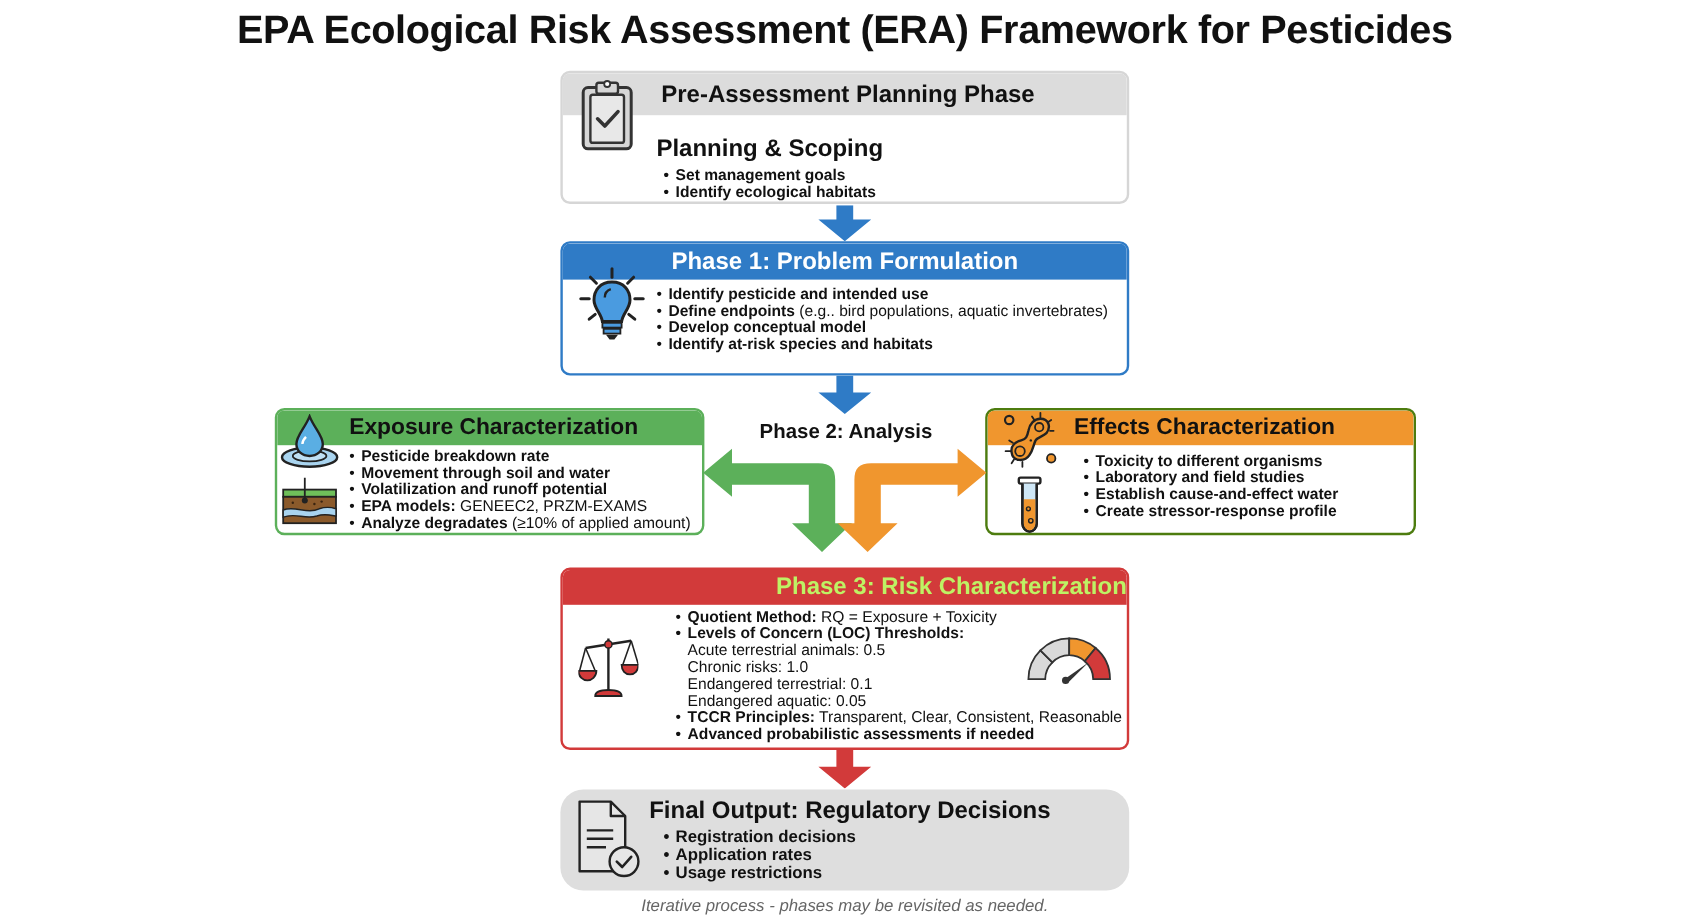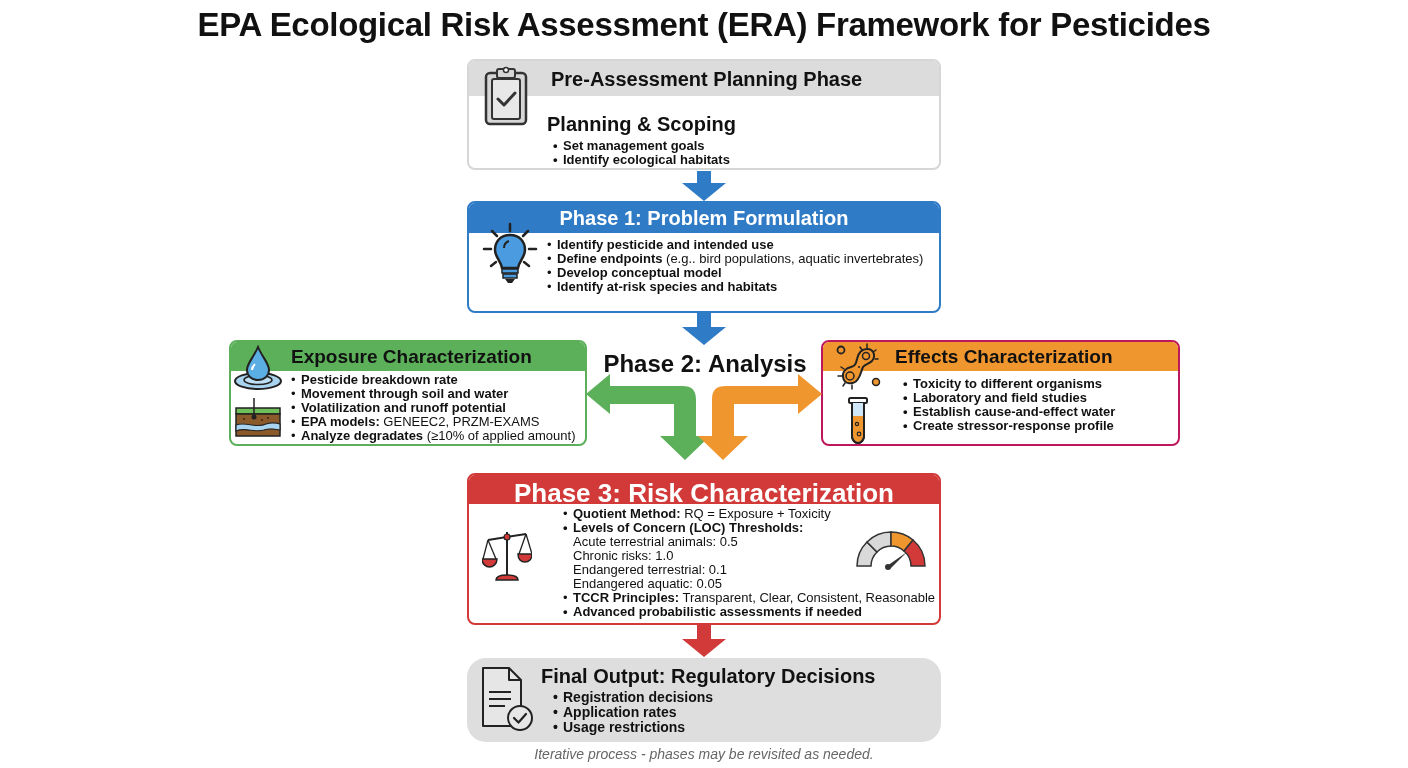--- a/index.html
+++ b/index.html
@@ -36,37 +36,37 @@
   #p1 { left: 467px; top: 201px; width: 474px; height: 112px; border: 2px solid #2f7bc6; }
   #p1 .hdr { height: 30px; background: #2f7bc6; color: #fff; text-align: center; padding-top: 4px; font-size: 20px; }
   #p1 .body { padding-left: 78px; padding-top: 5px; }
 
   
   #exp { left: 229px; top: 340px; width: 358px; height: 106px; border: 2px solid #5cb05a; }
   #exp .hdr { height: 29px; background: #5cb05a; color: #111; padding-left: 60px; padding-top: 4px; font-size: 19px; }
   #exp .body { padding-left: 60px; padding-top: 2px; }
 
   
-  #eff { left: 821px; top: 340px; width: 359px; height: 106px; border: 2px solid #be185d; }
+  #eff { left: 821px; top: 340px; width: 359px; height: 106px; border: 2px solid #4d7c0f; }
   #eff .hdr { height: 29px; background: #f0962e; color: #111; padding-left: 72px; padding-top: 4px; font-size: 19px; }
   #eff .body { padding-left: 80px; padding-top: 6px; }
 
   
   #p3 { left: 467px; top: 473px; width: 474px; height: 152px; border: 2px solid #d23a3a; }
-  #p3 .hdr { height: 29px; background: #d23a3a; color: #ffffff; text-align: center; padding-top: 3px; font-size: 26px; }
+  #p3 .hdr { height: 29px; background: #d23a3a; color: #bef264; text-align: right; padding-top: 3px; font-size: 20px; }
   #p3 .body { padding-left: 94px; padding-top: 3px; }
 
   
   #fin { left: 467px; top: 658px; width: 474px; height: 84px; background: #dedede; border-radius: 19px; }
   #fin .fh { position: absolute; left: 74px; top: 7px; font-size: 20px; font-weight: bold; }
   #fin ul.bl { position: absolute; left: 86px; top: 32px; }
   #fin ul.bl li { font-weight: bold; line-height: 15px; font-size: 14px; }
 
   .footnote { left: 467px; top: 746px; width: 474px; text-align: center; font-style: italic; color: #666; font-size: 14px; }
-  .phase2 { left: 600px; top: 350px; width: 210px; text-align: center; font-weight: bold; font-size: 24px; }
+  .phase2 { left: 600px; top: 350px; width: 210px; text-align: center; font-weight: bold; font-size: 17px; }
   svg { display: block; }
 </style>
 </head>
 <body>
 
 <div class="abs title">EPA Ecological Risk Assessment (ERA) Framework for Pesticides</div>
 
 <div class="box" id="pre">
   <div class="hdr">Pre-Assessment Planning Phase</div>
   <div class="body">

